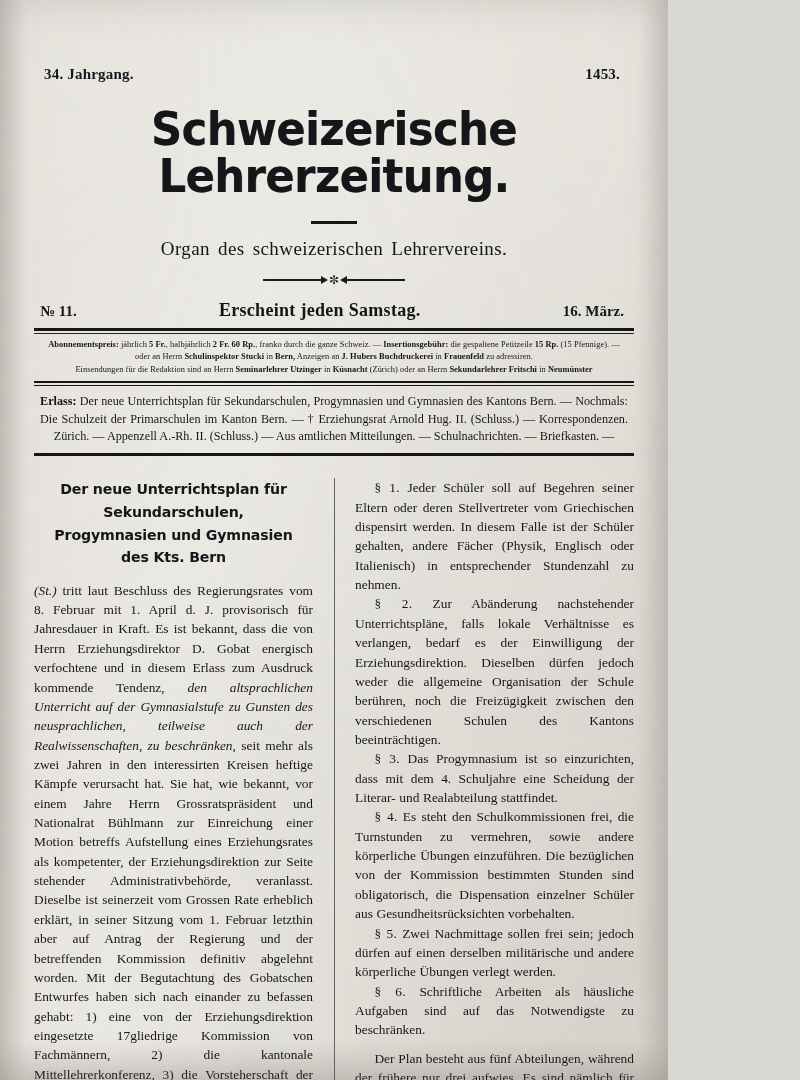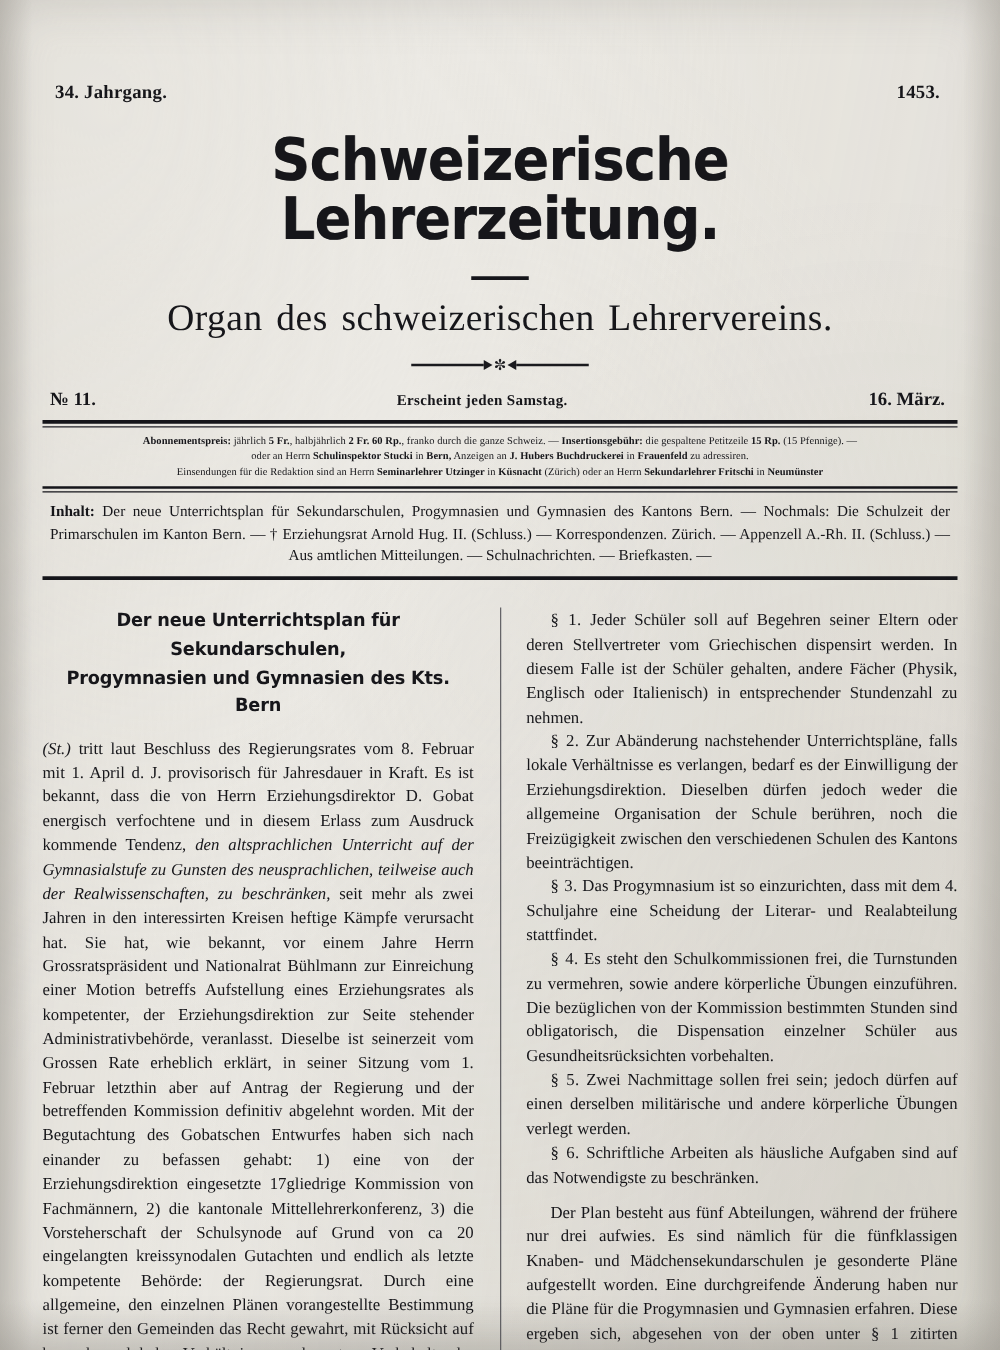--- a/index.html
+++ b/index.html
@@ -2,21 +2,21 @@
 <html><head>
 <meta charset="utf-8">
 <style>
   html, body {
     margin: 0;
     padding: 0;
     background: #d9d8d4;
   }
   .page {
     position: relative;
-    width: 800px;
+    width: 668px;
     height: 1080px;
     margin: 0;
     background: #eceae5;
     overflow: hidden;
     font-family: "Liberation Serif", serif;
     color: #16161a;
     box-sizing: border-box;
   }
   
   .paper-grain {
@@ -84,21 +84,21 @@
 
   .rule-short {
     width: 46px;
     height: 3px;
     background: #15151a;
     margin: 22px auto 0 auto;
   }
 
   .subtitle {
     text-align: center;
-    font-size: 30px;
+    font-size: 19px;
     margin-top: 14px;
     letter-spacing: 0.4px;
     word-spacing: 3px;
   }
 
   .ornament {
     display: flex;
     align-items: center;
     justify-content: center;
     margin-top: 14px;
@@ -127,21 +127,21 @@
   .issue-line {
     display: flex;
     justify-content: space-between;
     align-items: baseline;
     margin-top: 14px;
     font-weight: bold;
     font-size: 15px;
     font-family: Liberation Serif, serif;
   }
   .issue-line .issue-no { margin-left: 6px; }
-  .issue-line .freq { font-size: 12px; letter-spacing: 0.3px; }
+  .issue-line .freq { font-size: 18px; letter-spacing: 0.3px; }
   .issue-line .date { margin-right: 10px; }
 
   .rule-thick {
     height: 3px;
     background: #15151a;
     margin-top: 7px;
   }
   .rule-thin {
     height: 1px;
     background: #23232a;
@@ -283,21 +283,21 @@
 
     <div class="subscribe">
       <div><b>Abonnementspreis:</b><span> jährlich </span><b>5 Fr.</b><span>, halbjährlich </span><b>2 Fr. 60 Rp.</b><span>, franko durch die ganze Schweiz. — </span><b>Insertionsgebühr:</b><span> die gespaltene Petitzeile </span><b>15 Rp.</b><span> (15 Pfennige). —</span></div>
       <div><span>oder an Herrn </span><b>Schulinspektor Stucki</b><span> in </span><b>Bern,</b><span> Anzeigen an </span><b>J. Hubers Buchdruckerei</b><span> in </span><b>Frauenfeld</b><span> zu adressiren.</span></div>
       <div><span>Einsendungen für die Redaktion sind an Herrn </span><b>Seminarlehrer Utzinger</b><span> in </span><b>Küsnacht</b><span> (Zürich) oder an Herrn </span><b>Sekundarlehrer Fritschi</b><span> in </span><b>Neumünster</b></div>
     </div>
 
     <div class="rule-double-top"></div>
     <div class="rule-double-bot"></div>
 
-    <div class="inhalt"><b>Inhalt:</b><span> Der neue Unterrichtsplan für Sekundarschulen, Progymnasien und Gymnasien des Kantons Bern. — Nochmals: Die Schulzeit der Primarschulen im Kanton Bern. — † Erziehungsrat Arnold Hug. II. (Schluss.) — Korrespondenzen. Zürich. — Appenzell A.-Rh. II. (Schluss.) — Aus amtlichen Mitteilungen. — Schulnachrichten. — Briefkasten. —</span></div>
+    <div class="inhalt"><b>Erlass:</b><span> Der neue Unterrichtsplan für Sekundarschulen, Progymnasien und Gymnasien des Kantons Bern. — Nochmals: Die Schulzeit der Primarschulen im Kanton Bern. — † Erziehungsrat Arnold Hug. II. (Schluss.) — Korrespondenzen. Zürich. — Appenzell A.-Rh. II. (Schluss.) — Aus amtlichen Mitteilungen. — Schulnachrichten. — Briefkasten. —</span></div>
 
     <div class="rule-bottom-thick"></div>
 
     <div class="article">
       <div class="col-divider"></div>
 
       <div class="col col-left">
         <h1 class="headline">
           <span>Der neue Unterrichtsplan für Sekundarschulen,</span><br>
           <span>Progymnasien und Gymnasien des Kts. Bern</span>

